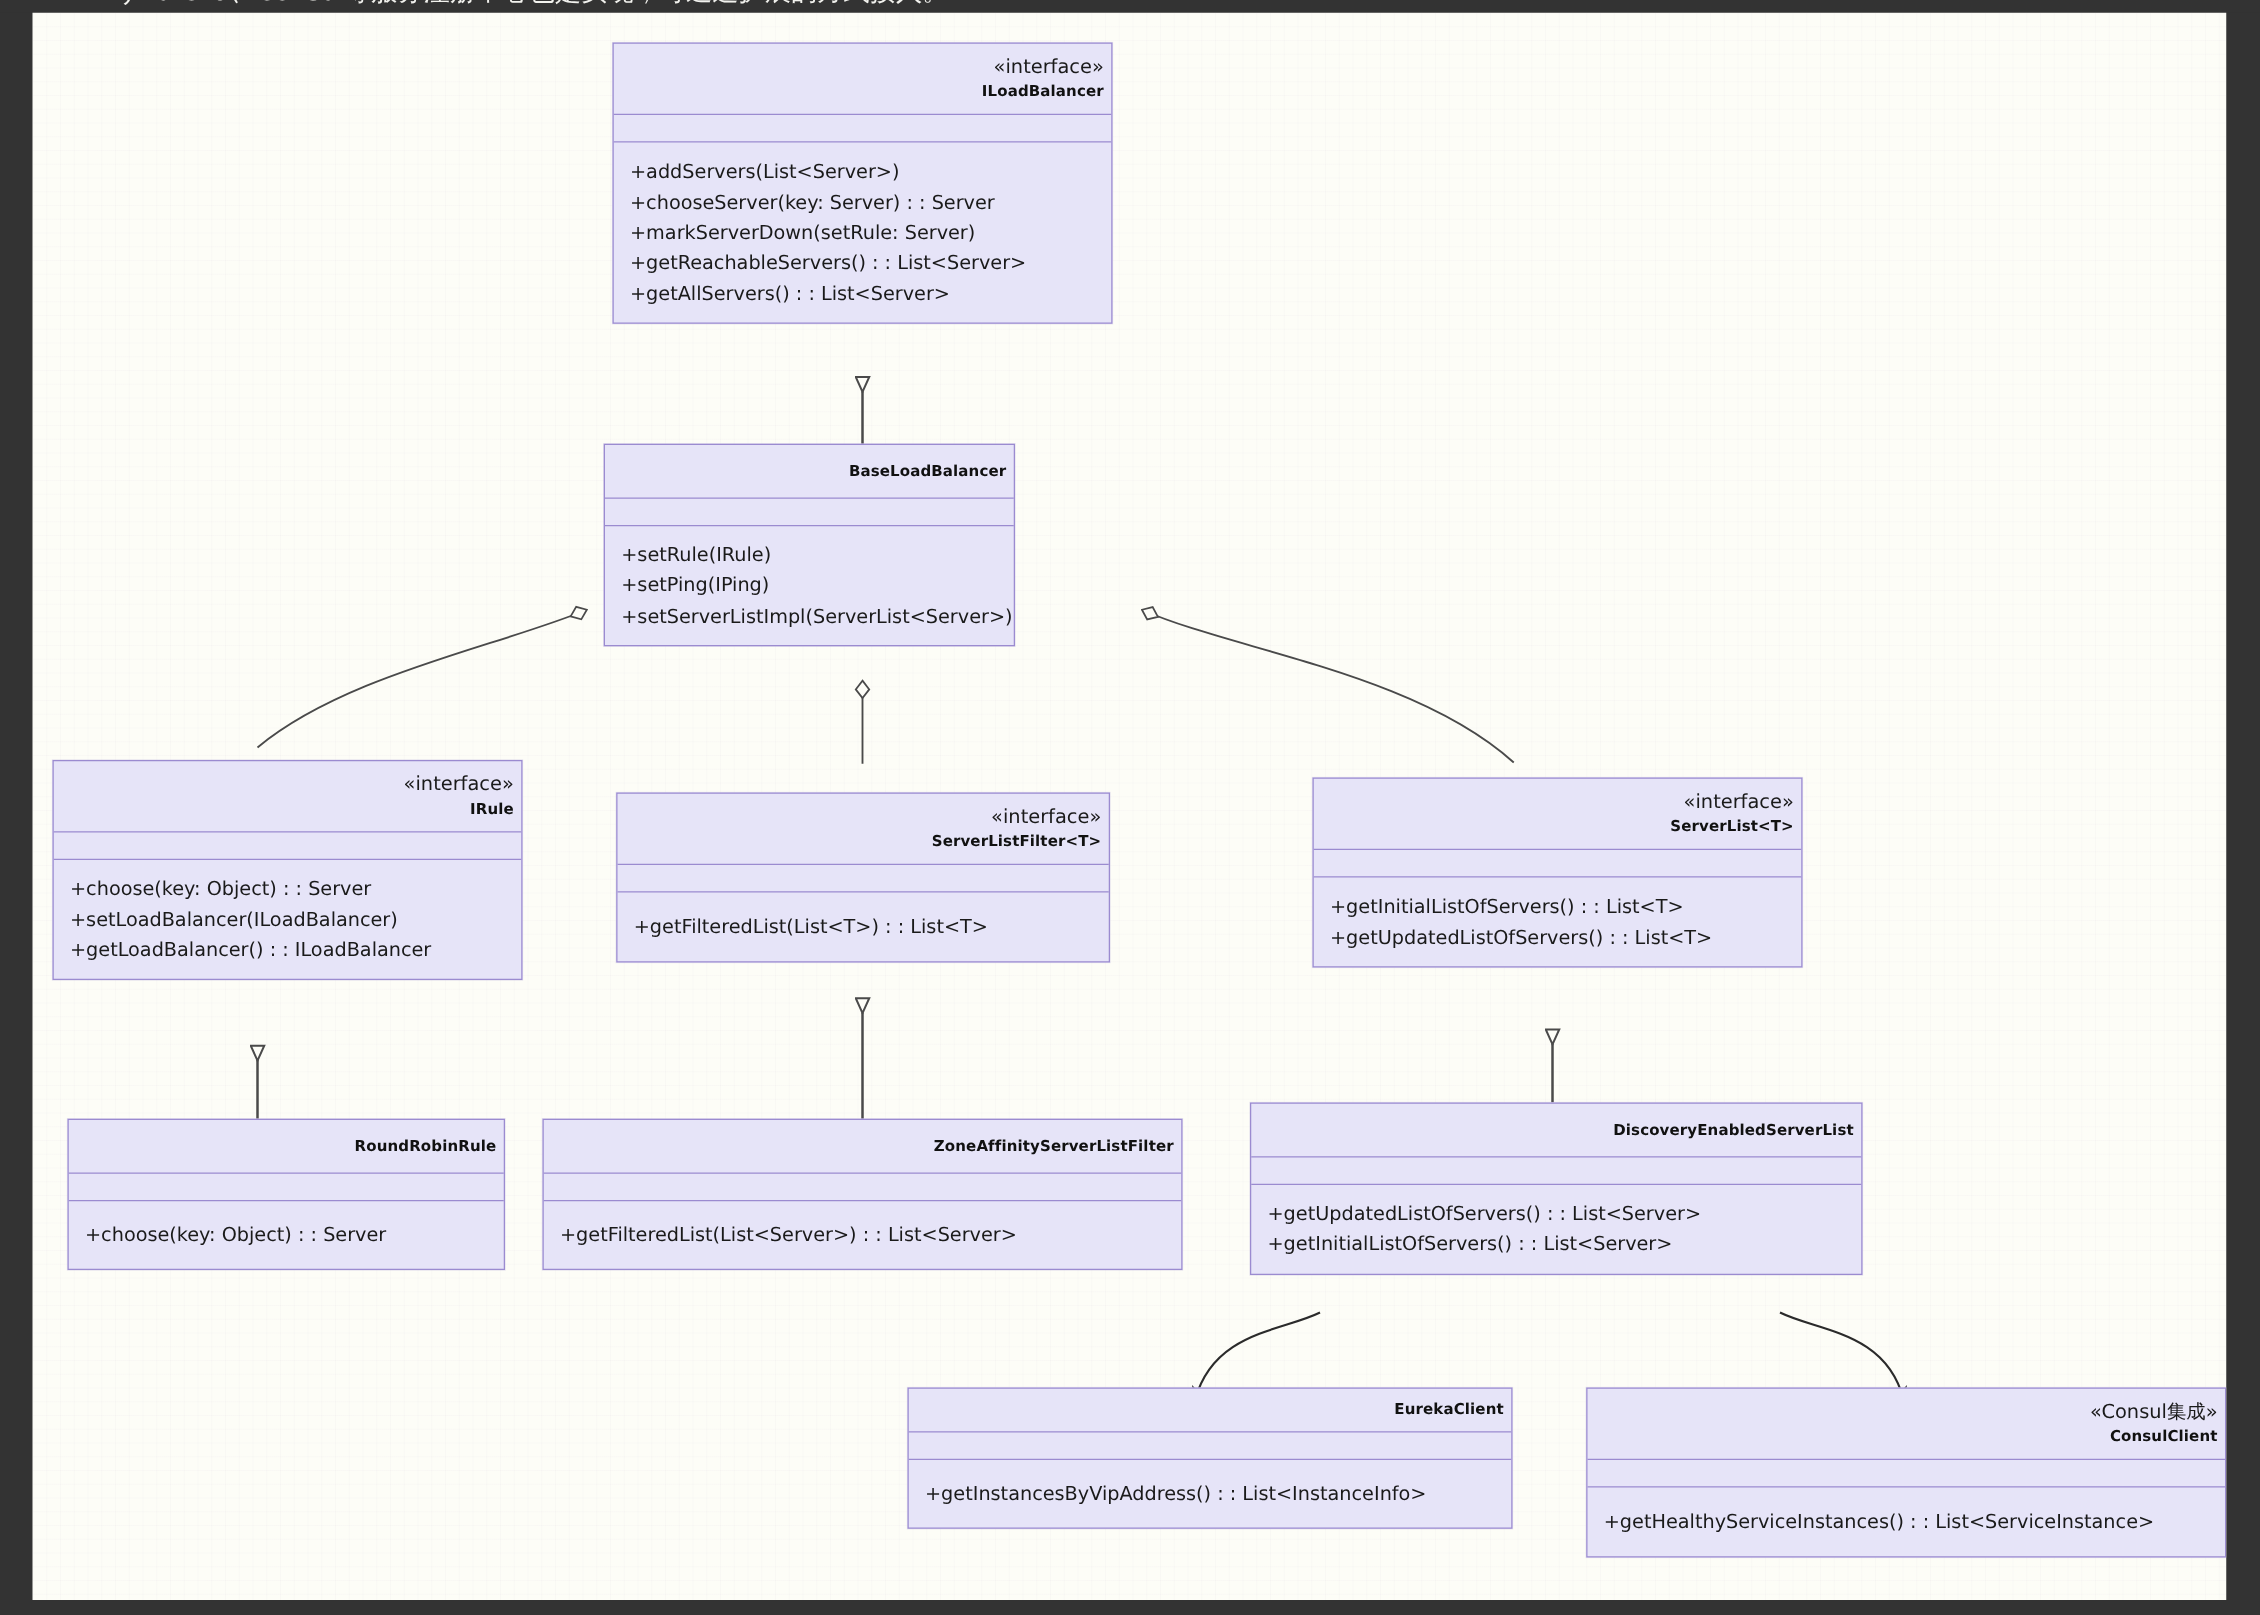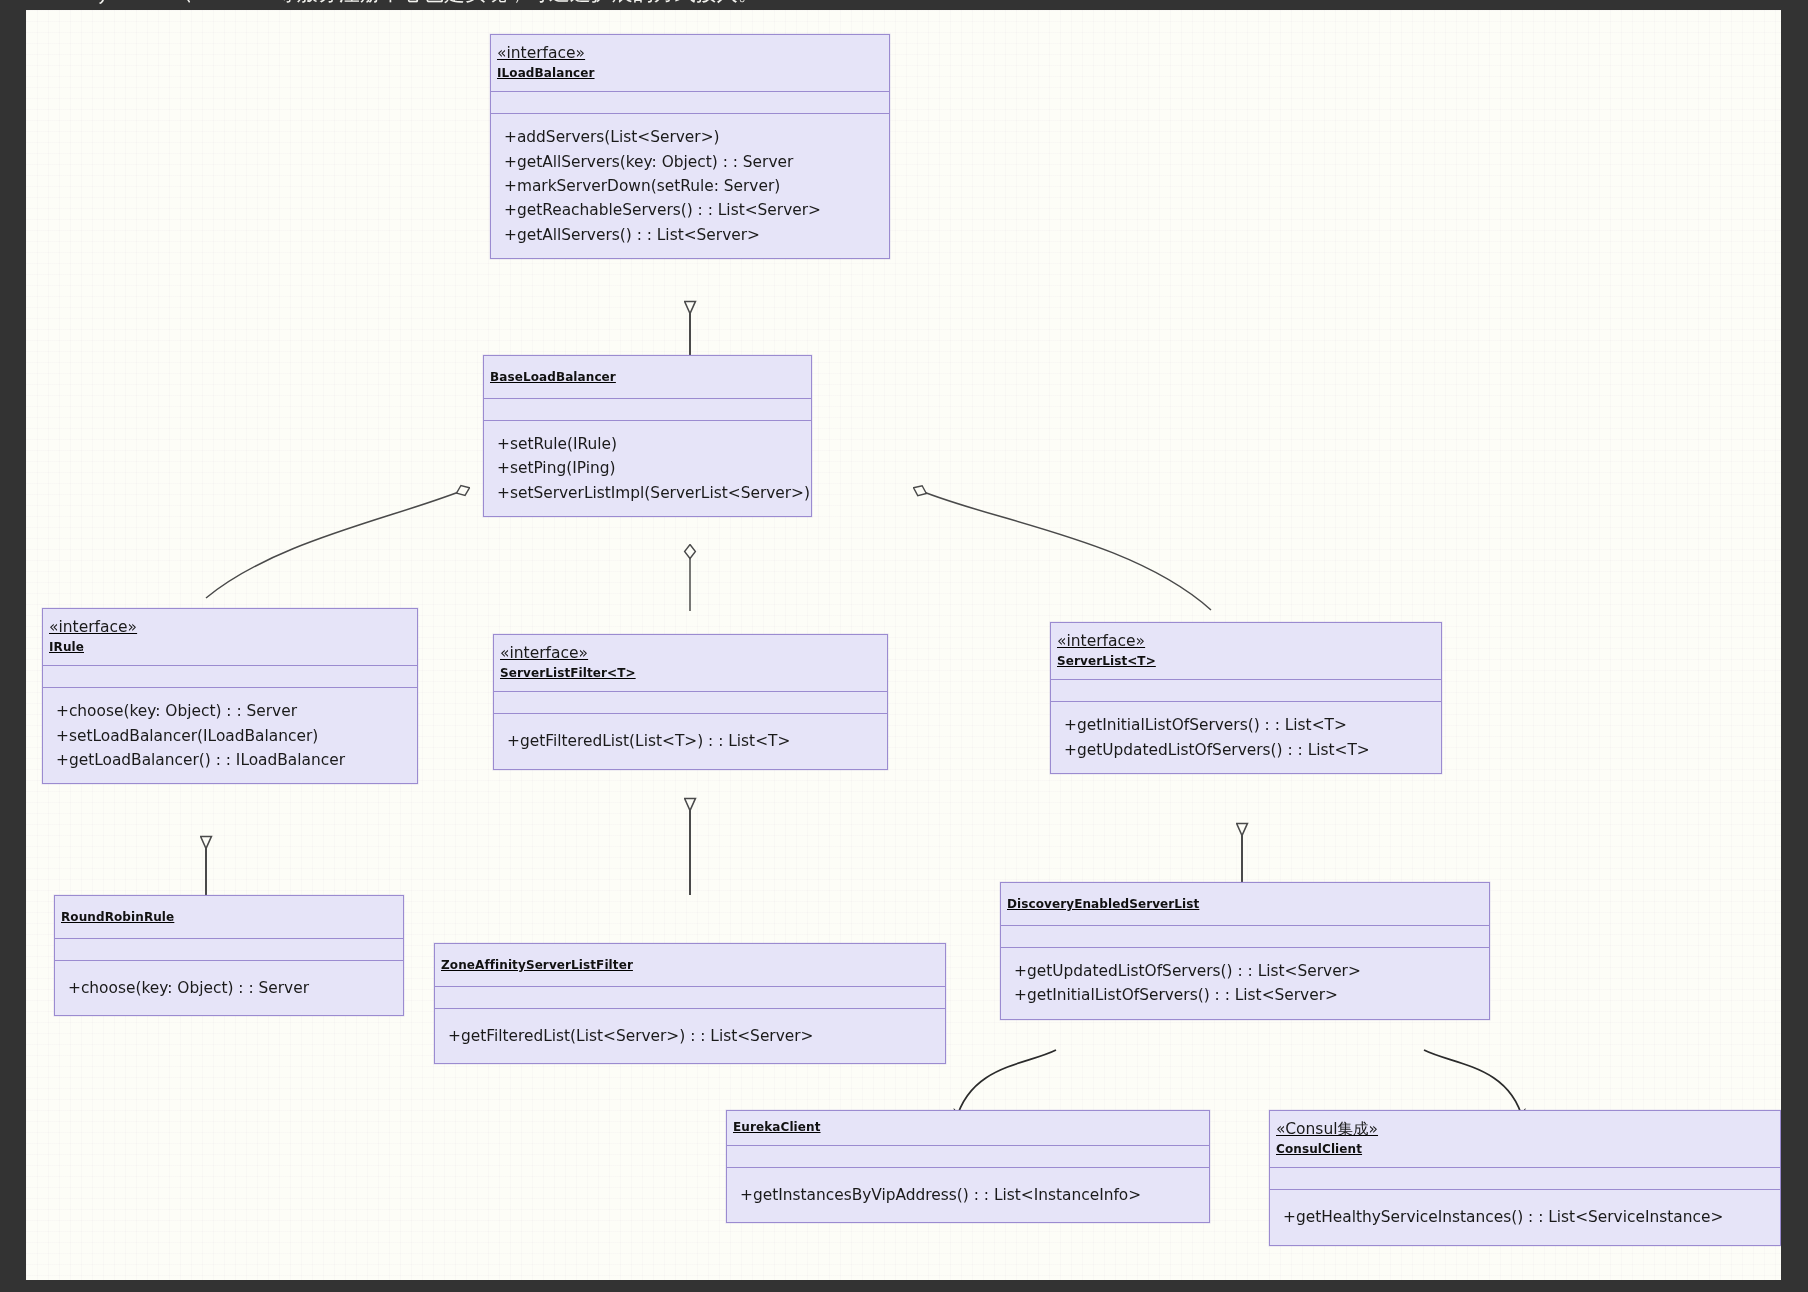--- a/index.html
+++ b/index.html
@@ -54,23 +54,22 @@
   .uml-class {
     position: absolute;
     box-sizing: border-box;
     background: #e6e4f8;
     border: 1.6px solid #9b8bd0;
     box-shadow: 0 0 0 0.5px rgba(155,139,208,0.25);
   }
   .uml-head {
     box-sizing: border-box;
     border-bottom: 1.6px solid #9b8bd0;
-    text-align: left;
+    text-align: right;
     padding: 7px 6px 9px 6px;
-    text-decoration: underline;
   }
   .stereotype {
     display: block;
     font-size: 15.5px;
     color: #1a1a1a;
     line-height: 1.45;
     font-weight: normal;
   }
   .cname {
     display: block;
@@ -154,21 +153,21 @@
     </svg>
 
     <div class="uml-class" style="left:464px; top:24px; width:400px;">
       <div class="uml-head">
         <span class="stereotype">«interface»</span>
         <span class="cname">ILoadBalancer</span>
       </div>
       <div class="uml-attrs"></div>
       <div class="uml-ops">
         <span class="op">+addServers(List&lt;Server&gt;)</span>
-        <span class="op">+getAllServers(key: Object) : : Server</span>
+        <span class="op">+chooseServer(key: Server) : : Server</span>
         <span class="op">+markServerDown(setRule: Server)</span>
         <span class="op">+getReachableServers() : : List&lt;Server&gt;</span>
         <span class="op">+getAllServers() : : List&lt;Server&gt;</span>
       </div>
     </div>
 
     <div class="uml-class" style="left:457px; top:345px; width:329px;">
       <div class="uml-head" style="padding-top:12px; padding-bottom:12px;">
         <span class="cname">BaseLoadBalancer</span>
       </div>
@@ -219,21 +218,21 @@
     <div class="uml-class" style="left:28px; top:885px; width:350px;">
       <div class="uml-head" style="padding-top:12px; padding-bottom:12px;">
         <span class="cname">RoundRobinRule</span>
       </div>
       <div class="uml-attrs"></div>
       <div class="uml-ops" style="padding-top:15px; padding-bottom:15px;">
         <span class="op">+choose(key: Object) : : Server</span>
       </div>
     </div>
 
-    <div class="uml-class" style="left:408px; top:933px; width:512px;">
+    <div class="uml-class" style="left:408px; top:885px; width:512px;">
       <div class="uml-head" style="padding-top:12px; padding-bottom:12px;">
         <span class="cname">ZoneAffinityServerListFilter</span>
       </div>
       <div class="uml-attrs"></div>
       <div class="uml-ops" style="padding-top:15px; padding-bottom:15px;">
         <span class="op">+getFilteredList(List&lt;Server&gt;) : : List&lt;Server&gt;</span>
       </div>
     </div>
 
     <div class="uml-class" style="left:974px; top:872px; width:490px;">

